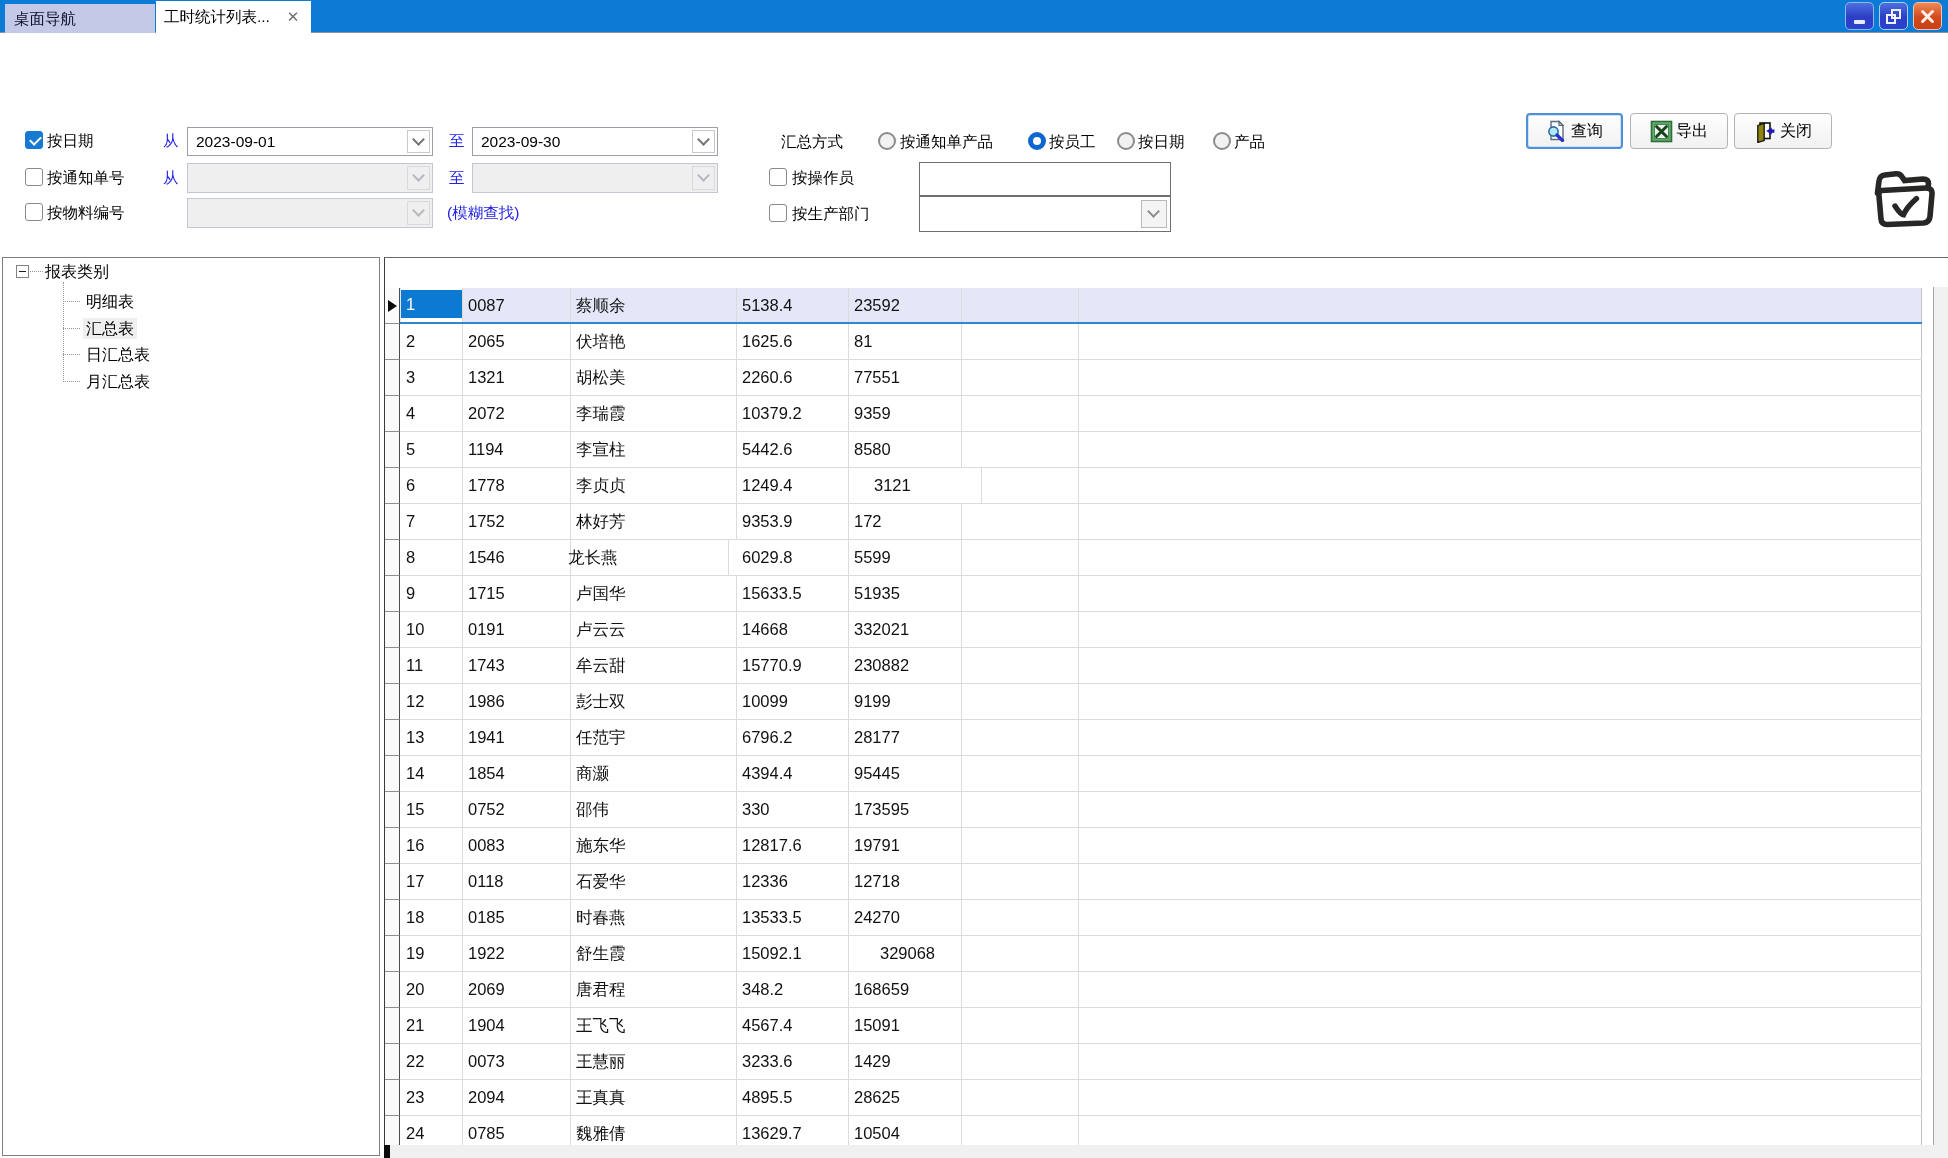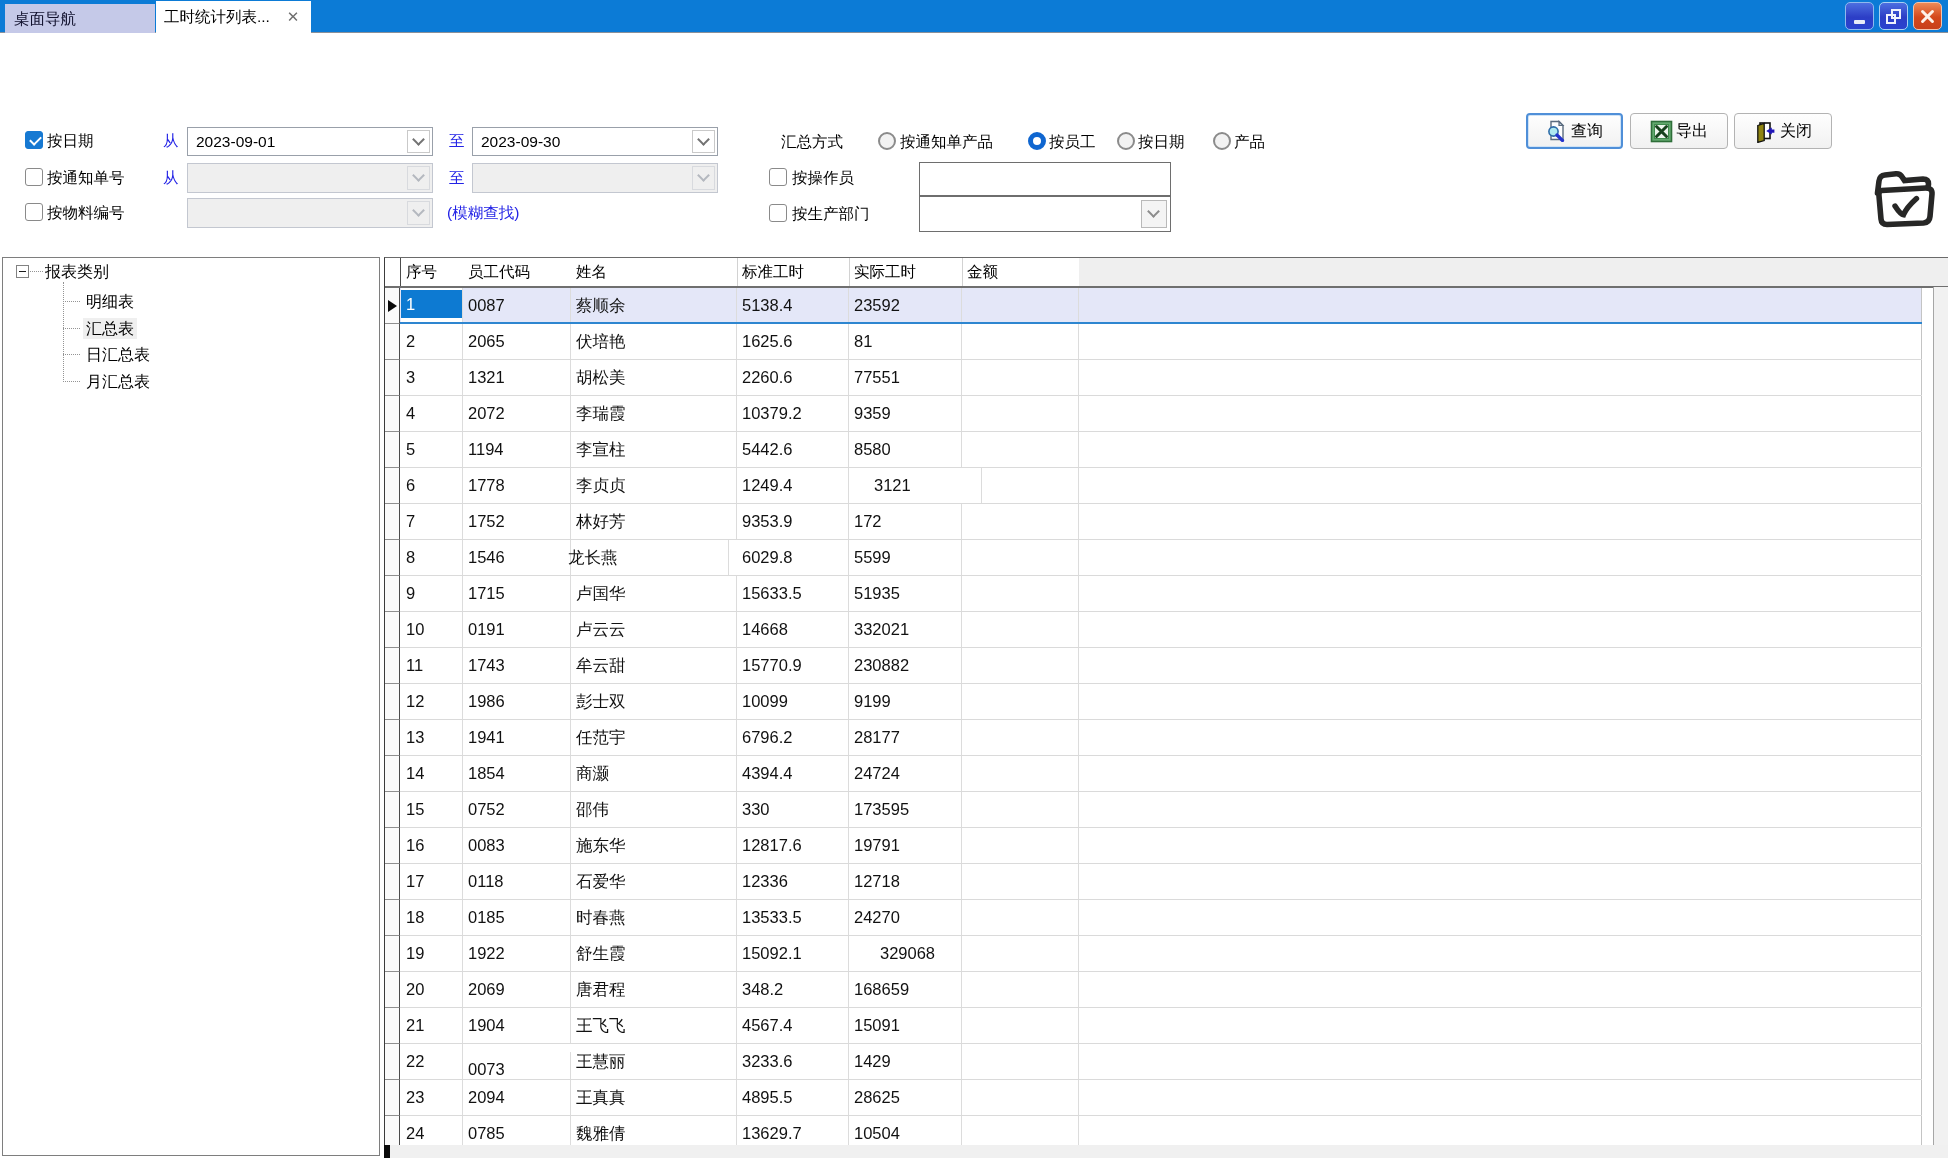--- a/index.html
+++ b/index.html
@@ -254,33 +254,20 @@
         <span class="doth" style="left: 60px; top: 70px; width: 17px;"></span>
         <div class="tnode sel" style="left: 80px; top: 60px; padding: 0px 3px;">汇总表</div>
         <span class="doth" style="left: 60px; top: 96px; width: 17px;"></span>
         <div class="tnode" style="left: 80px; top: 86px; padding: 0px 3px;">日汇总表</div>
         <span class="doth" style="left: 60px; top: 123px; width: 17px;"></span>
         <div class="tnode" style="left: 80px; top: 113px; padding: 0px 3px;">月汇总表</div>
       </div>
   </div>
 
   <div class="abs grid">
-    <div class="ghead" id="grid-head">
-        <div class="hcell" style="left: 16px; width: 62px;">序号</div>
-        <div class="hcell" style="left: 78px; width: 108px;">员工代码</div>
-        <div class="hcell" style="left: 186px; width: 166px;">姓名</div>
-        <div class="hcell" style="left: 352px; width: 112px;">标准工时</div>
-        <div class="hcell" style="left: 464px; width: 113px;">实际工时</div>
-        <div class="hcell" style="left: 577px; width: 117px;">金额</div>
-        <span class="hsep" style="left: 352px;"></span>
-        <span class="hsep" style="left: 464px;"></span>
-        <span class="hsep" style="left: 577px;"></span>
-        <span class="hsep" style="left: 694px;"></span>
-        <div class="hfill" style="left: 694px; width: 870px;"></div>
-      </div>
     <div class="gbody" id="grid-body">
         <div class="grow selected" style="top: 0px;">
           <div class="gutter">
             <span class="row-indicator"></span>
           </div>
           <div class="gcell" style="left: 16px; width: 62px; background: rgb(255, 255, 255);">
             <span class="focus-cell" style="left: 0px; top: 2px; width: 61px; height: 28px;"></span>
             <span class="focus-num" style="left: 5px; top: 2px; line-height: 28px;">1</span>
           </div>
           <div class="gcell" style="left: 78px; width: 108px;">0087</div>
@@ -423,21 +410,21 @@
           <div class="gcell" style="left: 577px; width: 117px;"></div>
           <div class="gcell" style="left: 694px; width: 843px; border-right: 1px solid rgb(196, 196, 196);"></div>
           <span class="sep"></span>
         </div>
         <div class="grow" style="top: 468px;">
           <div class="gutter"></div>
           <div class="gcell" style="left: 16px; width: 62px;">14</div>
           <div class="gcell" style="left: 78px; width: 108px;">1854</div>
           <div class="gcell" style="left: 186px; width: 166px;">商灏</div>
           <div class="gcell" style="left: 352px; width: 112px;">4394.4</div>
-          <div class="gcell" style="left: 464px; width: 113px;">24724</div>
+          <div class="gcell" style="left: 464px; width: 113px;">95445</div>
           <div class="gcell" style="left: 577px; width: 117px;"></div>
           <div class="gcell" style="left: 694px; width: 843px; border-right: 1px solid rgb(196, 196, 196);"></div>
           <span class="sep"></span>
         </div>
         <div class="grow" style="top: 504px;">
           <div class="gutter"></div>
           <div class="gcell" style="left: 16px; width: 62px;">15</div>
           <div class="gcell" style="left: 78px; width: 108px;">0752</div>
           <div class="gcell" style="left: 186px; width: 166px;">邵伟</div>
           <div class="gcell" style="left: 352px; width: 112px;">330</div>
@@ -508,21 +495,21 @@
           <div class="gcell" style="left: 186px; width: 166px;">王飞飞</div>
           <div class="gcell" style="left: 352px; width: 112px;">4567.4</div>
           <div class="gcell" style="left: 464px; width: 113px;">15091</div>
           <div class="gcell" style="left: 577px; width: 117px;"></div>
           <div class="gcell" style="left: 694px; width: 843px; border-right: 1px solid rgb(196, 196, 196);"></div>
           <span class="sep"></span>
         </div>
         <div class="grow" style="top: 756px;">
           <div class="gutter"></div>
           <div class="gcell" style="left: 16px; width: 62px;">22</div>
-          <div class="gcell" style="left: 78px; width: 108px; margin-top: 8px;">0073</div>
+          <div class="gcell" style="left: 78px; width: 108px;">0073</div>
           <div class="gcell" style="left: 186px; width: 166px;">王慧丽</div>
           <div class="gcell" style="left: 352px; width: 112px;">3233.6</div>
           <div class="gcell" style="left: 464px; width: 113px;">1429</div>
           <div class="gcell" style="left: 577px; width: 117px;"></div>
           <div class="gcell" style="left: 694px; width: 843px; border-right: 1px solid rgb(196, 196, 196);"></div>
           <span class="sep"></span>
         </div>
         <div class="grow" style="top: 792px;">
           <div class="gutter"></div>
           <div class="gcell" style="left: 16px; width: 62px;">23</div>

